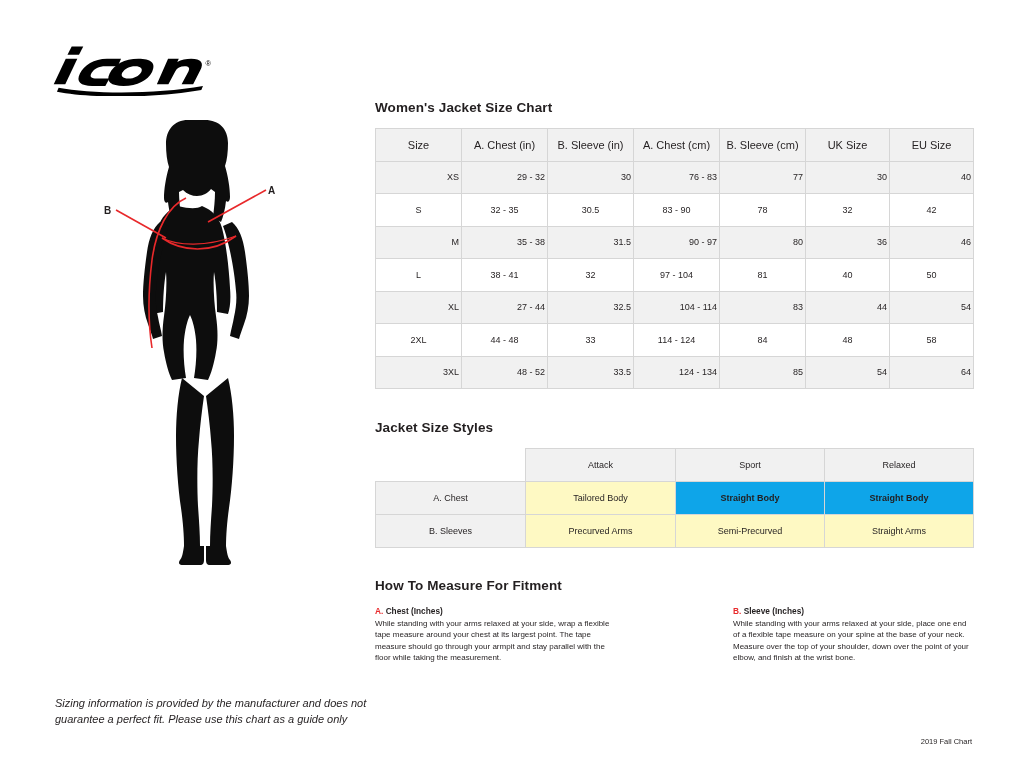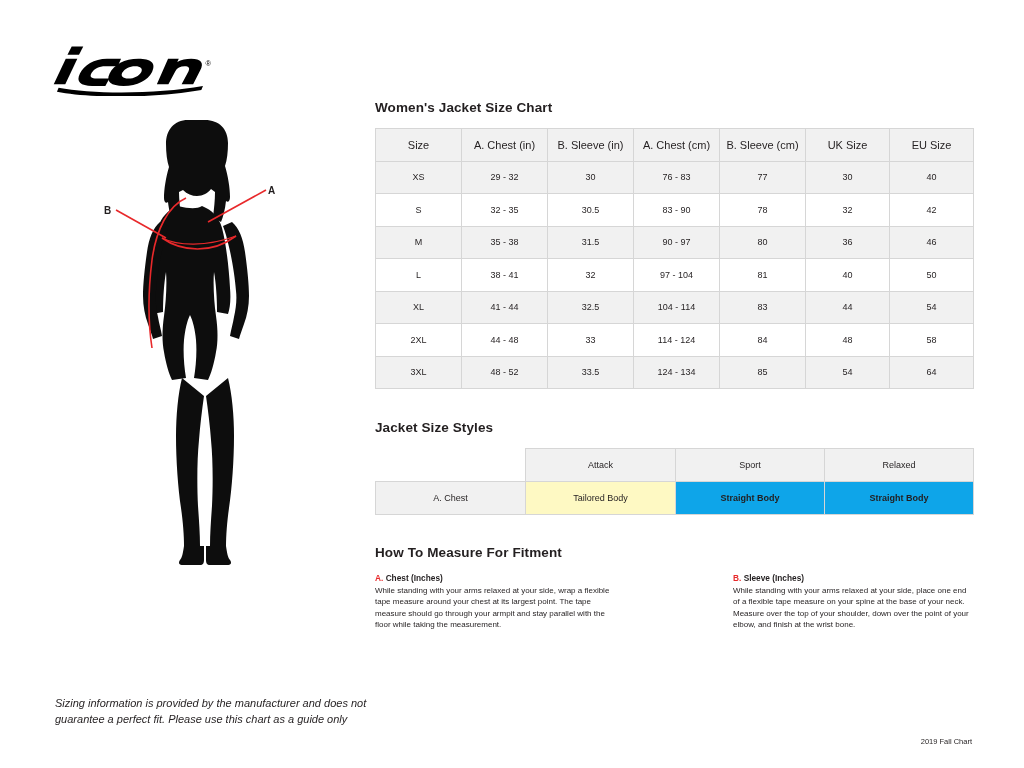--- a/index.html
+++ b/index.html
@@ -65,21 +65,21 @@
     border: 1px solid #d6d6d6;
     height: 32.5px;
     text-align: center;
     vertical-align: middle;
     font-size: 9px;
     font-weight: normal;
     color: #231f20;
     padding: 0 2px;
   }
   .hdr td { background: #f1f1f1; font-size: 11px; }
-  .shaded td { background: #f1f1f1; }
+  .shaded td { background: #f1f1f1; text-align: right; }
 
   
   #size-table { margin-bottom: 0; }
 
   
   #styles-wrap { margin-top: 31px; }
   #styles-table { width: 598px; }
   #styles-table td { height: 33px; }
   #styles-table .corner { border: none; background: #fff; }
   #styles-table .rowlabel { background: #f1f1f1; font-size: 9px; }
@@ -227,21 +227,21 @@
           <td>L</td>
           <td>38 - 41</td>
           <td>32</td>
           <td>97 - 104</td>
           <td>81</td>
           <td>40</td>
           <td>50</td>
         </tr>
         <tr class="shaded">
           <td>XL</td>
-          <td>41 - 44</td>
+          <td>27 - 44</td>
           <td>32.5</td>
           <td>104 - 114</td>
           <td>83</td>
           <td>44</td>
           <td>54</td>
         </tr>
         <tr>
           <td>2XL</td>
           <td>44 - 48</td>
           <td>33</td>
@@ -277,20 +277,26 @@
             <td class="colhdr">Attack</td>
             <td class="colhdr">Sport</td>
             <td class="colhdr">Relaxed</td>
           </tr>
           <tr>
             <td class="rowlabel">A. Chest</td>
             <td class="cell">Tailored Body</td>
             <td class="cell alt">Straight Body</td>
             <td class="cell alt">Straight Body</td>
           </tr>
+          <tr>
+            <td class="rowlabel">B. Sleeves</td>
+            <td class="cell">Precurved Arms</td>
+            <td class="cell">Semi-Precurved</td>
+            <td class="cell">Straight Arms</td>
+          </tr>
         </tbody>
       </table>
     </div>
 
     <div id="measure">
       <h2 class="section-title">How To Measure For Fitment</h2>
       <div class="cols">
         <div class="col">
           <div class="m-head">
             <span class="ltr">A.</span>

